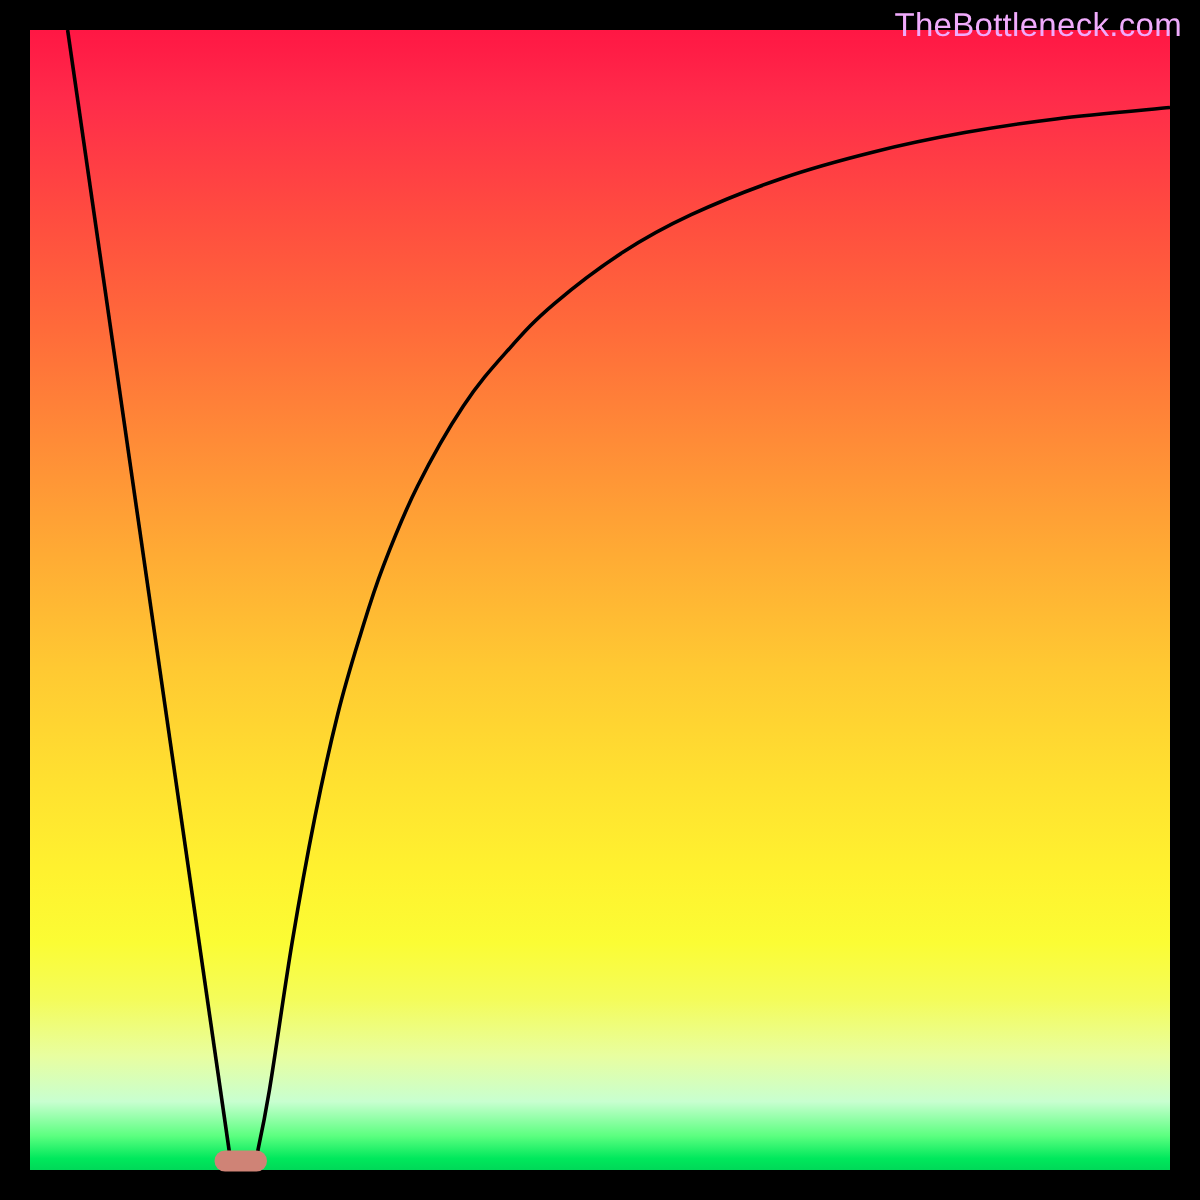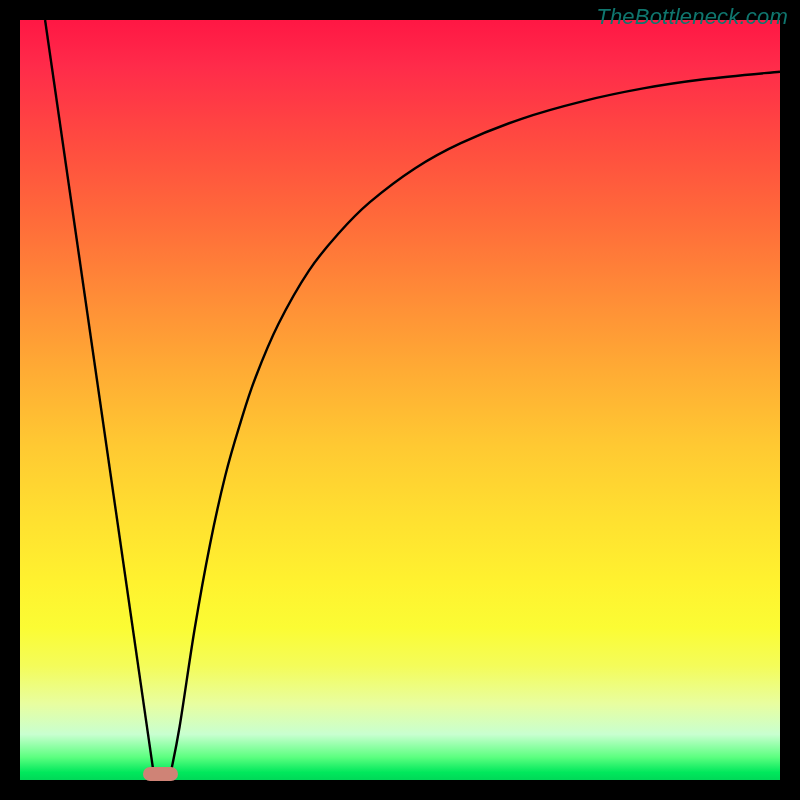--- a/index.html
+++ b/index.html
@@ -8,26 +8,25 @@
     height: 800px;
     background: #000;
     position: relative;
     overflow: hidden;
     font-family: Arial, Helvetica, sans-serif;
   }
   .watermark {
     position: absolute;
     top: 4px;
     right: 12px;
-    color: #0f766e;
+    color: #f0abfc;
     font-size: 22px;
     font-weight: 500;
     z-index: 10;
     letter-spacing: 0.2px;
-    font-style: italic;
   }
   .plot-area {
     position: absolute;
     left: 20px;
     top: 20px;
     width: 760px;
     height: 760px;
   }
   .gradient-bg {
     position: absolute;

